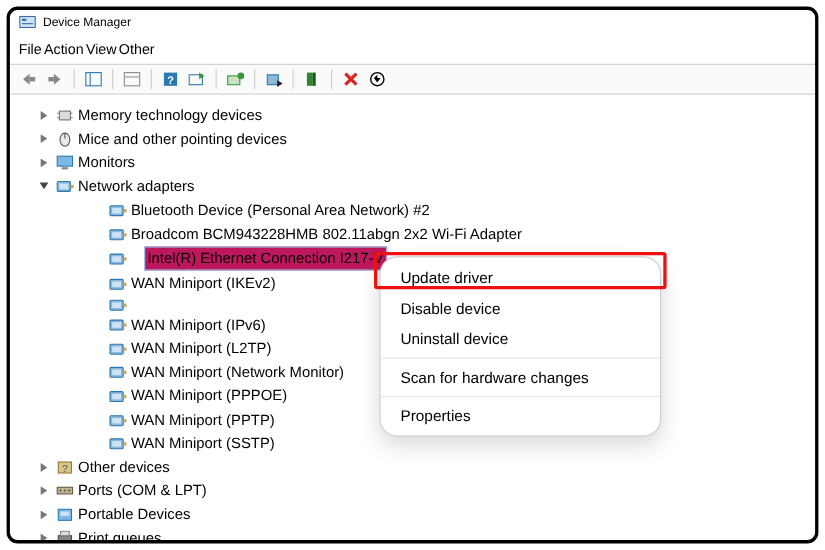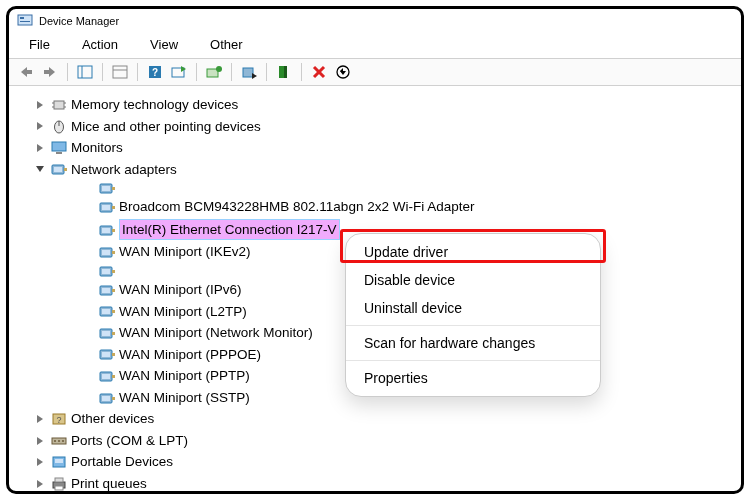--- a/index.html
+++ b/index.html
@@ -25,22 +25,22 @@
   }
   .titlebar {
     display: flex;
     align-items: center;
     padding: 4px 8px;
     font-size: 11px;
   }
   .titlebar .icon { margin-right: 6px; }
   .menubar {
     display: flex;
-    gap: 32px;
-    padding: 4px 8px 6px 20px;
+    gap: 2px;
+    padding: 4px 8px 6px 8px;
     font-size: 13px;
   }
   .menubar span { cursor: default; }
   .toolbar {
     display: flex;
     align-items: center;
     padding: 3px 6px;
     border-top: 1px solid #d0d0d0;
     border-bottom: 1px solid #d0d0d0;
     gap: 2px;
@@ -64,23 +64,24 @@
   .node.child { padding-left: 48px; }
   .node.top   { padding-left: 0px; }
   .twisty {
     width: 14px; height: 14px; display: inline-flex; align-items:center; justify-content:center;
     color: #666; font-size: 10px;
   }
   .ico {
     width: 16px; height: 14px; display: inline-flex; align-items:center; justify-content:center;
   }
   .selected {
-    background: #f0abfc;
+    background: #be185d;
     border: 1px solid #99d1ff;
     padding: 0 2px;
+    margin-left: 12px;
   }
   .context-menu {
     position: absolute;
     left: 336px;
     top: 224px;
     width: 256px;
     background: #fff;
     border: 1px solid #ccc;
     border-radius: 16px;
     box-shadow: 0 8px 20px rgba(0,0,0,0.15);
@@ -265,20 +266,21 @@
       </div>
       <div class="node child">
         <span class="twisty"></span>
         <span class="ico">
           <svg width="18" height="14">
             <rect x="1" y="3" width="12" height="9" rx="1" fill="#8fb7d6" stroke="#2a7ab0"></rect>
             <rect x="3" y="5" width="8" height="5" fill="#cfe3f7"></rect>
             <rect x="13" y="6" width="4" height="3" fill="#c7a85a"></rect>
           </svg>
         </span>
+        <span>Bluetooth Device (Personal Area Network) #2</span>
       </div>
       <div class="node child">
         <span class="twisty"></span>
         <span class="ico">
           <svg width="18" height="14">
             <rect x="1" y="3" width="12" height="9" rx="1" fill="#8fb7d6" stroke="#2a7ab0"></rect>
             <rect x="3" y="5" width="8" height="5" fill="#cfe3f7"></rect>
             <rect x="13" y="6" width="4" height="3" fill="#c7a85a"></rect>
           </svg>
         </span>

